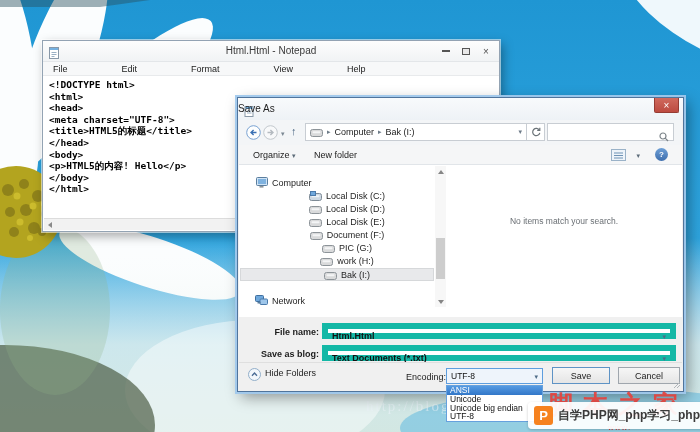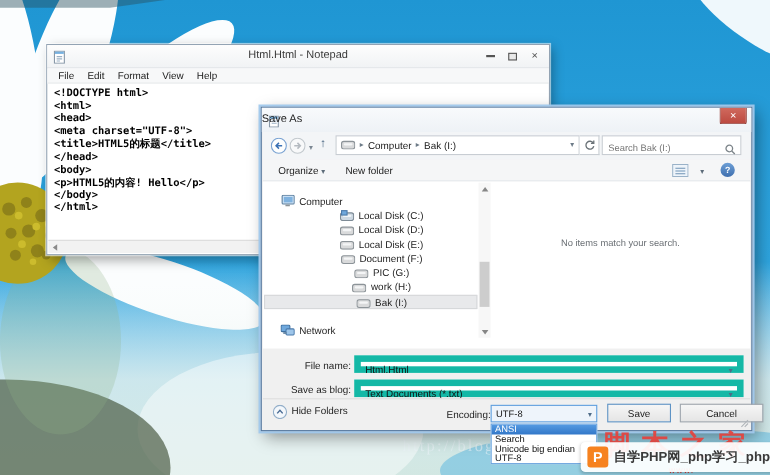--- a/index.html
+++ b/index.html
@@ -18,21 +18,21 @@
          border-bottom:1px solid #e3e6e9; }
   .ttl-icon { position:absolute; left:5px; top:4px; }
   .ttl-text { position:absolute; left:0; right:0; top:4px; text-align:center;
               font-size:10px; color:#3a3a3a; }
   .winbtns { position:absolute; right:3px; top:3px; display:flex; }
   .wbtn { width:20px; height:14px; display:flex; align-items:center; justify-content:center;
           color:#555; font-size:10px; }
   .minbar { width:8px; height:2px; background:#555; display:inline-block; }
   .maxbox { width:8px; height:7px; border:1px solid #555; background:#e8e8e8; display:inline-block; }
   .menubar { height:14px; display:flex; align-items:center; padding-left:4px;
-             background:#f7f8f9; border-bottom:1px solid #e8eaec; }
+             background:#f7f8f9; border-bottom:1px solid #e8eaec;gap:42px; }
   .mitem { font-size:9px; color:#222; padding:0 6px; }
   .ntext { position:absolute; left:1px; right:1px; top:36px; bottom:14px; background:#fff;
            padding:2px 0 0 5px; font-family:"DejaVu Sans Mono","Liberation Mono",monospace;
            font-size:9.5px; font-weight:600; color:#000; overflow:hidden; }
   .nline { height:11.6px; white-space:pre; }
   .hscroll { position:absolute; left:1px; right:1px; bottom:1px; height:12px;
              background:#f2f2f2; border-top:1px solid #dcdcdc; }
   .harrow { position:absolute; left:0; top:0; width:12px; height:11px;
             display:flex; align-items:center; justify-content:center; }
   .tri-left { width:0; height:0; border-top:3px solid transparent; border-bottom:3px solid transparent;
@@ -93,38 +93,38 @@
   .tri-up { width:0; height:0; border-left:3px solid transparent; border-right:3px solid transparent;
             border-bottom:4px solid #868686; }
   .tri-down { width:0; height:0; border-left:3px solid transparent; border-right:3px solid transparent;
               border-top:4px solid #868686; }
   .sthumb { position:absolute; left:1px; width:9px; top:72px; height:41px; background:#cdcdcd; }
 
   .listarea { position:absolute; left:207px; right:0; top:0; height:152px; }
   .emptytext { position:absolute; left:0; right:0; top:9px; text-align:center; font-size:8.5px; color:#6a6f74;margin-top:42px; }
 
   .rowsarea { position:absolute; left:1px; right:1px; top:219px; height:47px; background:#f0f0f0; }
-  .frow { position:absolute; left:0; right:0; height:26px; }
+  .frow { position:absolute; left:0; right:0; height:26px;font-weight:bold; }
   .flabel { position:absolute; left:0; width:80px; text-align:right; top:4px; font-size:9px; color:#1d1d1d; }
   .fcombo { position:absolute; left:83px; width:354px; height:16px; background:#fff;
             border:6px solid #14b8a6; font-size:9px; color:#111; padding:2px 14px 0 4px; }
   .fcaret { position:absolute; right:4px; top:4px; font-size:7px; color:#4e6b87; }
 
   .dfooter { position:absolute; left:1px; right:1px; bottom:1px; height:28px; background:#f0f0f0;
              border-top:1px solid #dfdfdf; }
   .hidefolders { position:absolute; left:9px; top:5px; display:flex; }
   .hflabel { font-size:9px; color:#1d1d1d; margin-left:4px; }
   .enclabel { position:absolute; left:167px; top:9px; font-size:9px; color:#1d1d1d; }
   .enccombo { position:absolute; left:207px; top:5px; width:97px; height:16px; background:#eef4fb;
               border:1px solid #5e9ede; font-size:8.5px; color:#111; padding:2px 14px 0 4px; }
   .btn { position:absolute; top:4px; width:58px; height:17px; font-size:9px; color:#1d1d1d;
          background:linear-gradient(#f6f6f6,#e5e5e5); border:1px solid #9fa6ad;
          display:flex; align-items:center; justify-content:center; }
   .btn.save { left:313px; border-color:#5e93c5; }
-  .btn.cancel { left:379px; width:76px; }
+  .btn.cancel { left:379px; width:62px; }
   .grip { position:absolute; right:2px; bottom:2px; }
 
   .ddlist { position:absolute; left:208px; top:287px; width:97px; background:#fff;
             border:1px solid #66a1dd; z-index:5; }
   .dditem { height:8.8px; font-size:8.5px; line-height:8.8px; color:#111; padding-left:3px; white-space:nowrap; }
   .dditem.hl { background:linear-gradient(#559ae2,#3277c8); color:#fff; }
 
   
   .wm-url { position:absolute; left:366px; top:398px; z-index:5; font-family:"Liberation Serif","DejaVu Serif",serif;
             font-size:15px; letter-spacing:2px; color:rgba(235,244,248,.6); }
@@ -284,21 +284,20 @@
         <span class="addrcaret">▾</span>
       </div>
       <span class="refreshbtn">
         <svg width="10" height="10">
             <path d="M8.4 3.2 A3.6 3.6 0 1 0 8.8 5.8" fill="none" stroke="#6b7artist" stroke-width="1.2"></path>
             <path d="M8.4 3.2 A3.6 3.6 0 1 0 8.8 5.8" fill="none" stroke="#6b7378" stroke-width="1.2"></path>
             <path d="M8.8 0.8 L8.8 3.4 L6.2 3.4" fill="none" stroke="#6b7378" stroke-width="1.2"></path>
           </svg>
       </span>
       <div class="searchbox">
-        <input placeholder="Search Bak (I:)" style="">
         <span class="searchicon">
           <svg width="10" height="10">
               <circle cx="4" cy="4" r="3" fill="none" stroke="#7c8489" stroke-width="1.2"></circle>
               <line x1="6.2" y1="6.2" x2="9" y2="9" stroke="#7c8489" stroke-width="1.2"></line>
             </svg>
         </span>
       </div>
     </div>
 
     <div class="orgrow">
@@ -451,21 +450,21 @@
       </div>
       <div class="btn save">Save</div>
       <div class="btn cancel">Cancel</div>
     </div>
     <svg class="grip" width="8" height="8">
         <path d="M7 1 L1 7 M7 4 L4 7" stroke="#b0b5ba" stroke-width="1"></path>
       </svg>
 
     <div class="ddlist">
       <div class="dditem hl">ANSI</div>
-      <div class="dditem">Search</div>
+      <div class="dditem">Unicode</div>
       <div class="dditem">Unicode big endian</div>
       <div class="dditem">UTF-8</div>
     </div>
   </div>
 
   <div class="wm-url">http://blog.csdn</div>
   <div class="wm-red">脚本之家</div>
   <div class="wm-www">www.</div>
   <div class="wm-badge">
     <span class="wm-logo">P</span>

